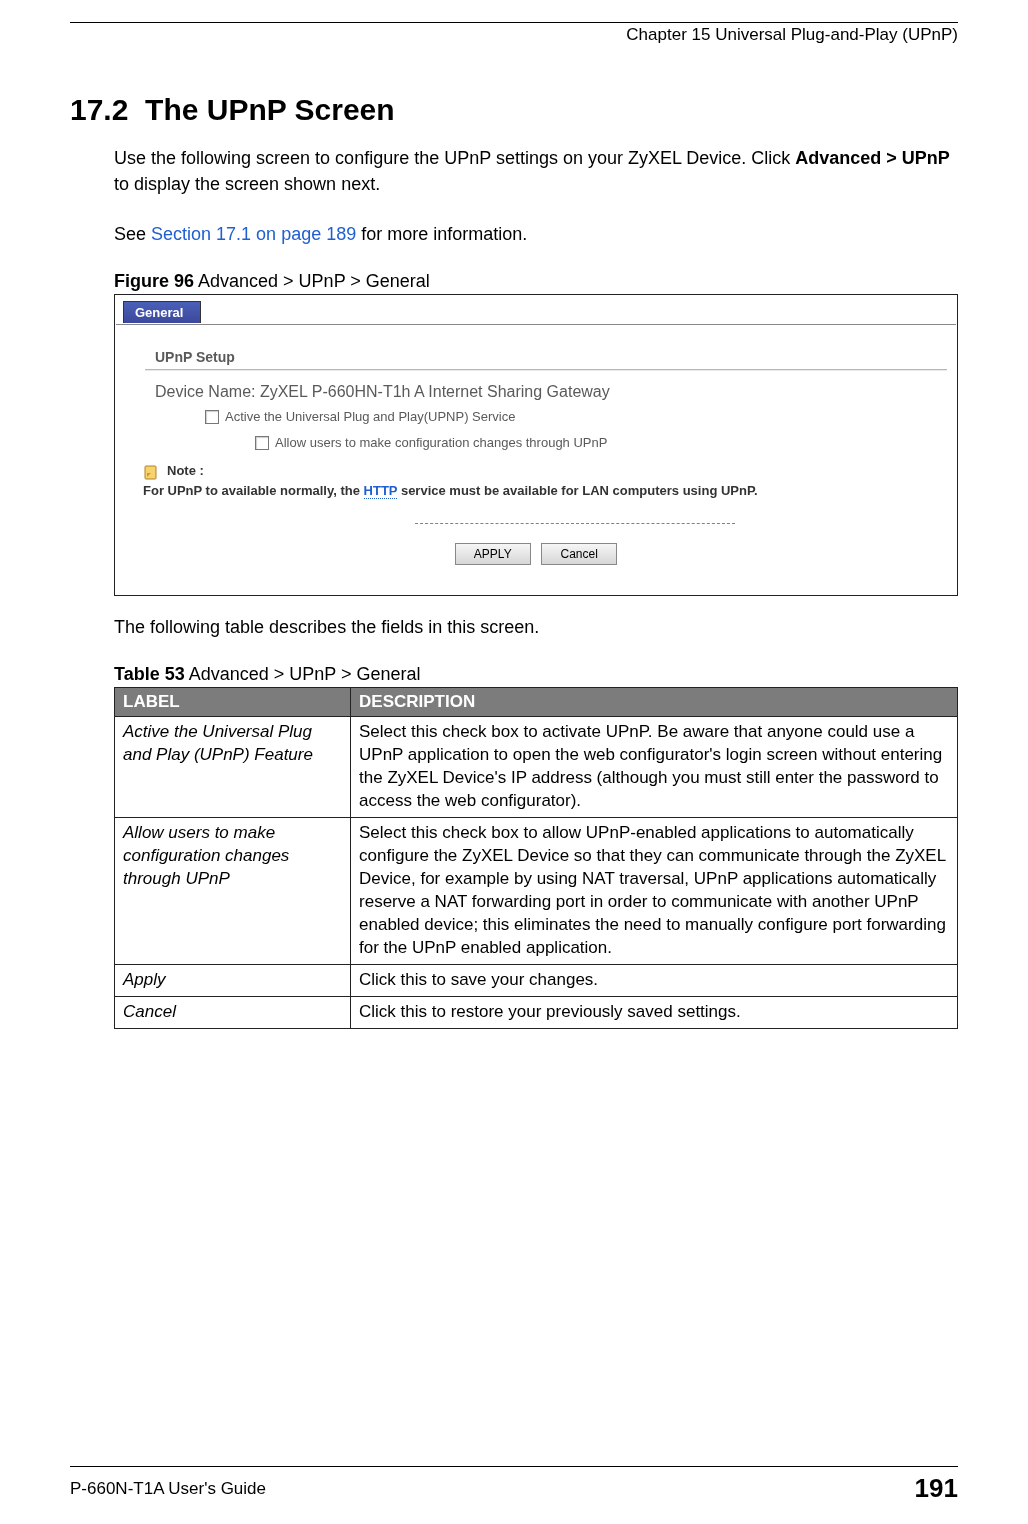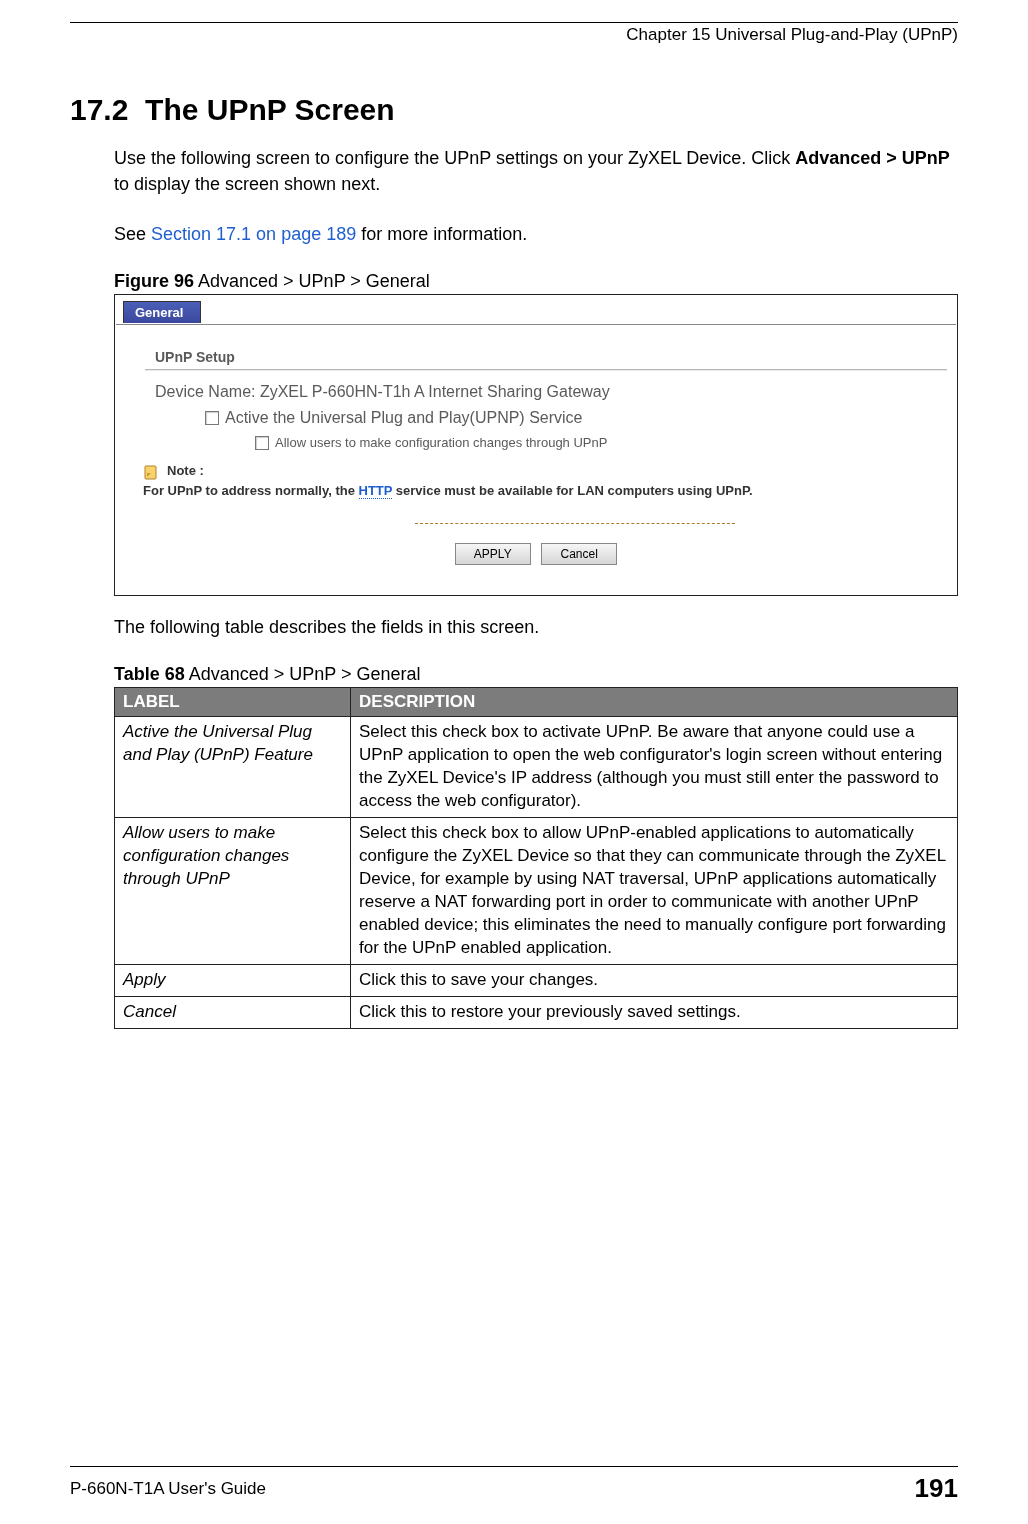--- a/index.html
+++ b/index.html
@@ -92,21 +92,21 @@
       position: absolute;
       top: 88px;
       left: 40px;
       font-size: 16px;
       color: #5a5a5a;
     }
     .ss-check1 {
       position: absolute;
       top: 114px;
       left: 90px;
-      font-size: 16px;
+      font-size: 13px;
       color: #5a5a5a;
       display: flex;
       align-items: center;
       gap: 6px;
     }
     .ss-check2 {
       position: absolute;
       top: 140px;
       left: 140px;
       font-size: 13px;
@@ -262,33 +262,33 @@
     <div class="ss-check2">
       <span class="ss-chk"></span>
       <span>Allow users to make configuration changes through UPnP</span>
     </div>
     <svg class="ss-note-icon" viewBox="0 0 18 18">
       <rect x="2" y="3" width="11" height="13" rx="1" fill="#f8d26a" stroke="#b0812b"></rect>
       <path d="M4 14 L8 10 L4 10 Z" fill="#c89a3a"></path>
     </svg>
     <div class="ss-note-label">Note :</div>
     <div class="ss-note-text">
-      <span>For UPnP to address normally, the </span><span class="dotted-link">HTTP</span><span> service must be available for LAN computers using UPnP.</span>
+      <span>For UPnP to available normally, the </span><span class="dotted-link">HTTP</span><span> service must be available for LAN computers using UPnP.</span>
     </div>
     <div class="ss-dashed"></div>
     <div class="ss-btnbar">
       <span class="ss-btn">APPLY</span>
       <span class="ss-btn">Cancel</span>
     </div>
   </div>
 
   <div class="body-text" style="margin-top:18px;">The following table describes the fields in this screen.</div>
 
   <div class="table-caption">
-    <span class="figure-num">Table 68</span><span>   Advanced &gt; UPnP &gt; General</span>
+    <span class="figure-num">Table 53</span><span>   Advanced &gt; UPnP &gt; General</span>
   </div>
 
   <table class="desc-table">
     <tbody>
         <tr>
       <th style="width:28%;">LABEL</th>
       <th>DESCRIPTION</th>
     </tr>
     <tr>
       <td>Active the Universal Plug and Play (UPnP) Feature</td>

